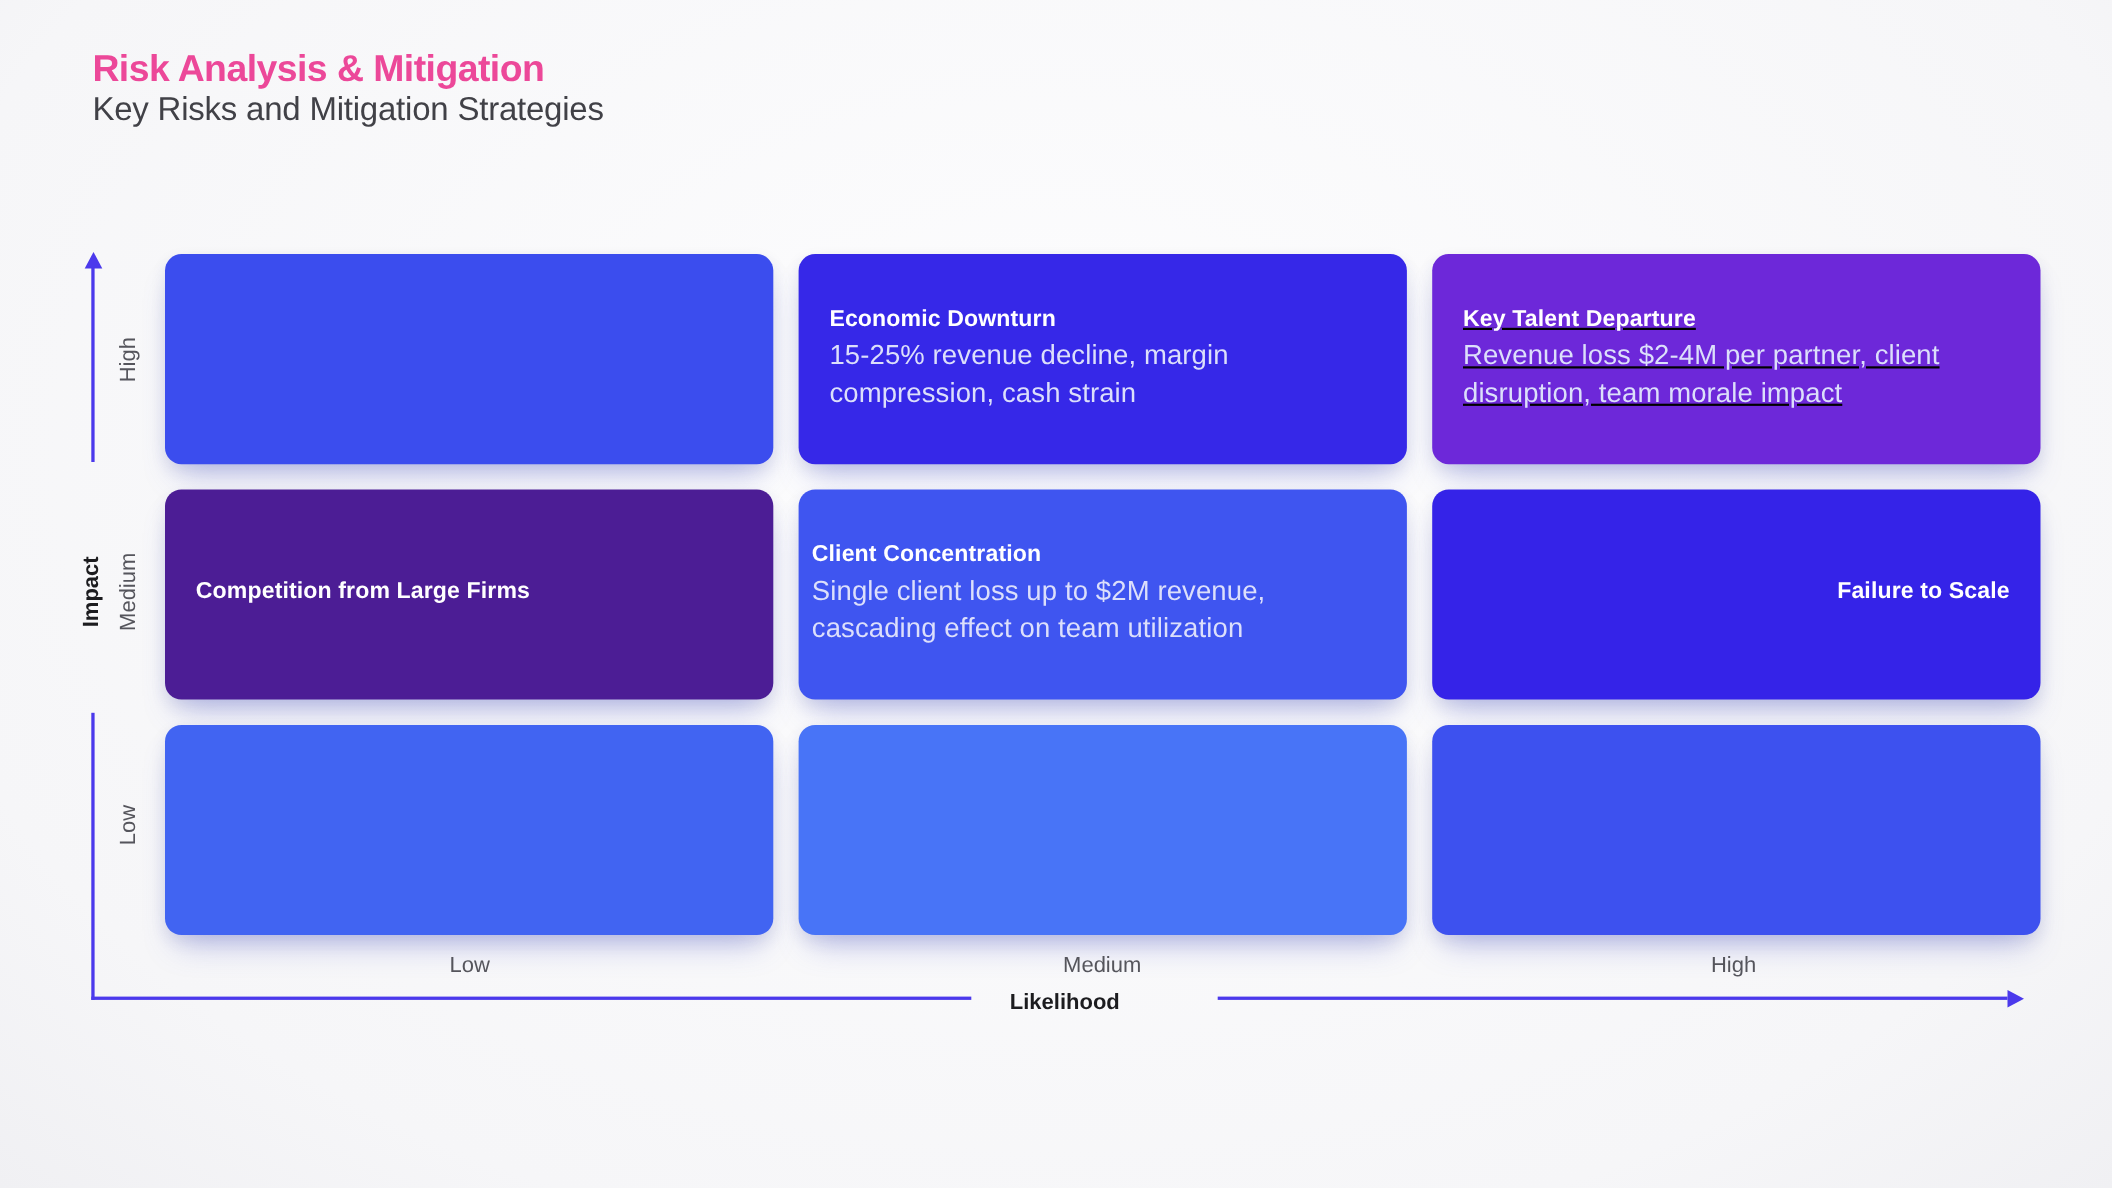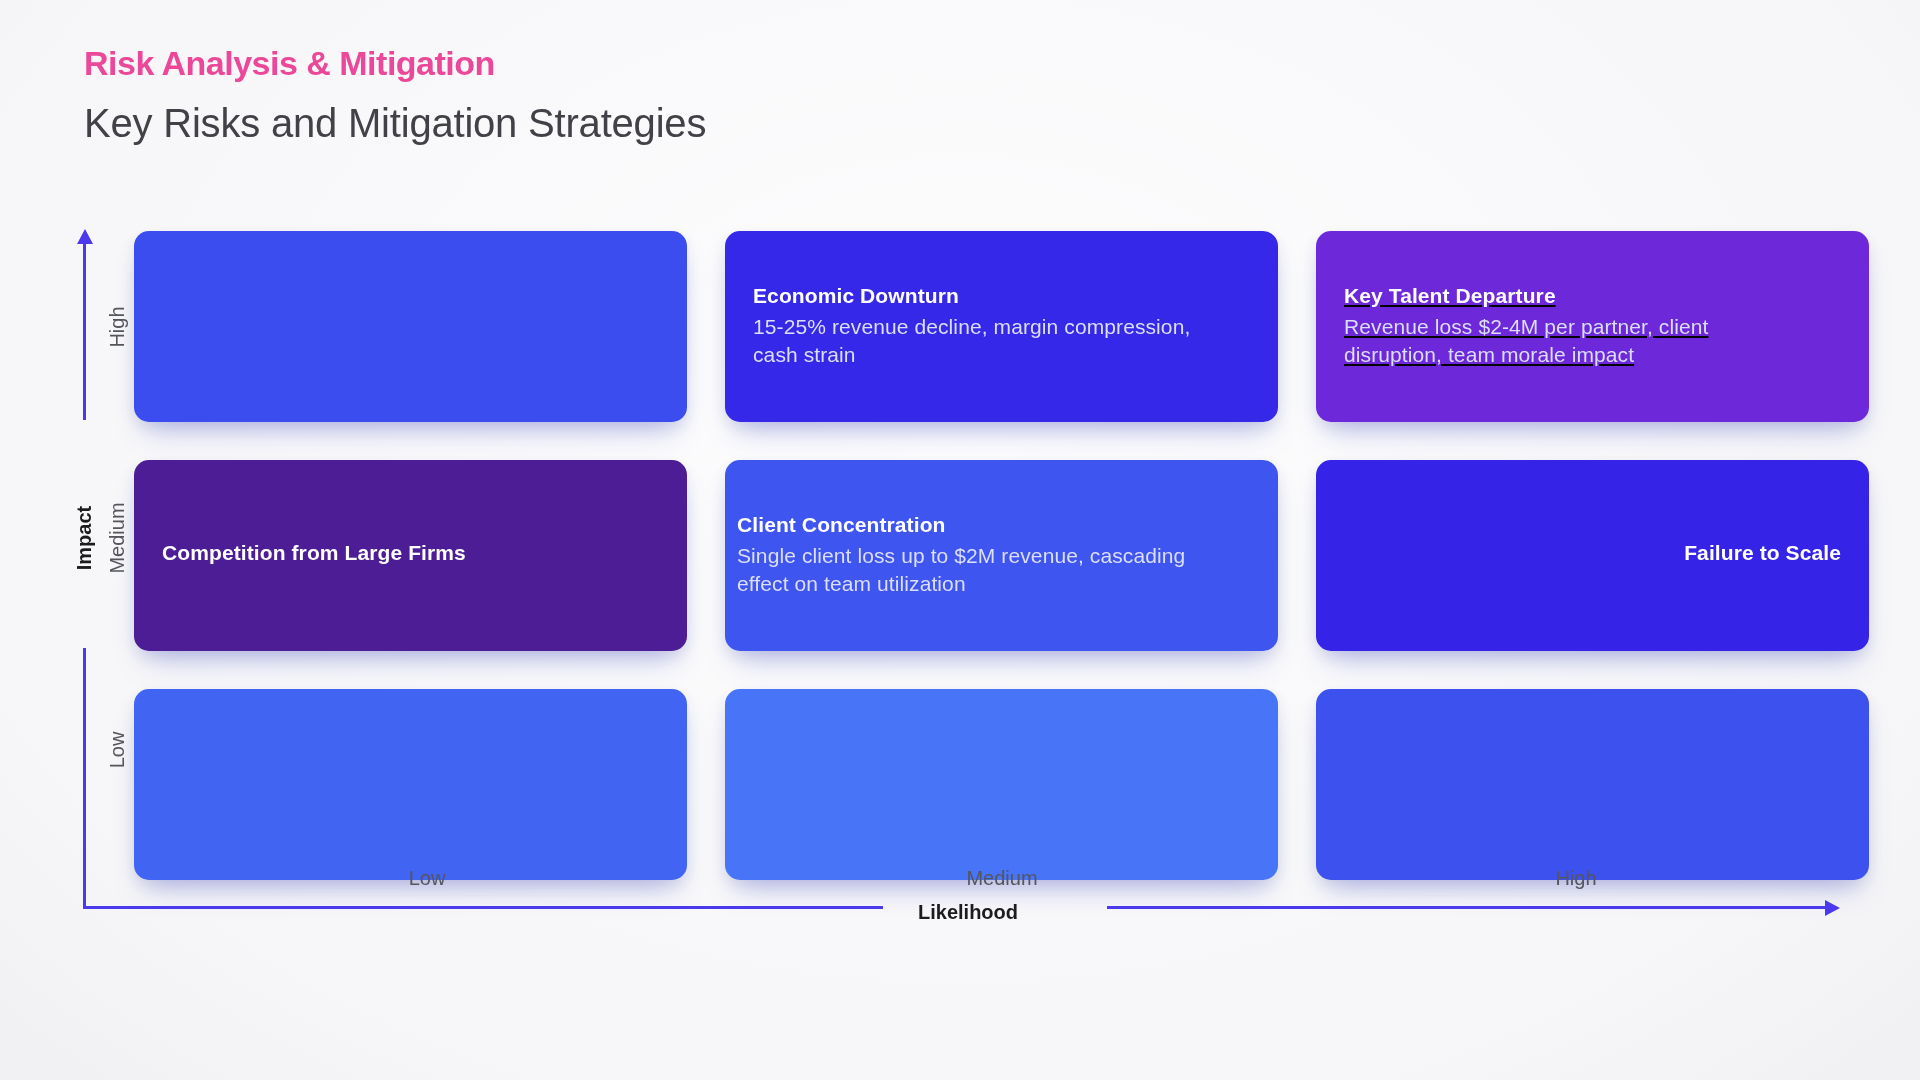--- a/index.html
+++ b/index.html
@@ -14,54 +14,53 @@
   
   .header { position: absolute; left: 84px; top: 44px; }
   .title {
     font-size: 34px;
     font-weight: 700;
     color: #ec4899;
     letter-spacing: -0.5px;
     line-height: 1.15;
   }
   .subtitle {
-    margin-top: 18px;
-    font-size: 40px;
+    font-size: 30px;
     font-weight: 400;
     color: #414147;
     letter-spacing: -0.2px;
     text-align: right;
   }
 
   
   .matrix {
     position: absolute;
-    left: 134px; top: 231px;
+    left: 150px; top: 231px;
     display: grid;
     grid-template-columns: repeat(3, 553px);
     grid-template-rows: repeat(3, 191px);
-    gap: 38px;
+    gap: 23px;
   }
   .cell {
     border-radius: 15px;
     display: flex;
     flex-direction: column;
     justify-content: center;
     padding: 18px 28px;
     box-shadow: 0 18px 30px -12px rgba(82, 92, 205, 0.40), 0 6px 14px rgba(40, 45, 120, 0.10);
   }
   .cell-title {
     font-size: 21px;
     font-weight: 700;
     color: #ffffff;
     letter-spacing: 0.1px;
     margin-bottom: 5px;
   }
   .cell-desc {
-    font-size: 21px;
+    font-size: 25px;
     font-weight: 400;
     color: #dcdffb;
     line-height: 1.35;
     max-width: 465px;
     letter-spacing: 0.1px;
   }
   .cell-title:empty, .cell-desc:empty { display: none; }
 
   
   .axis-seg { position: absolute; background: #4b39ec; }

